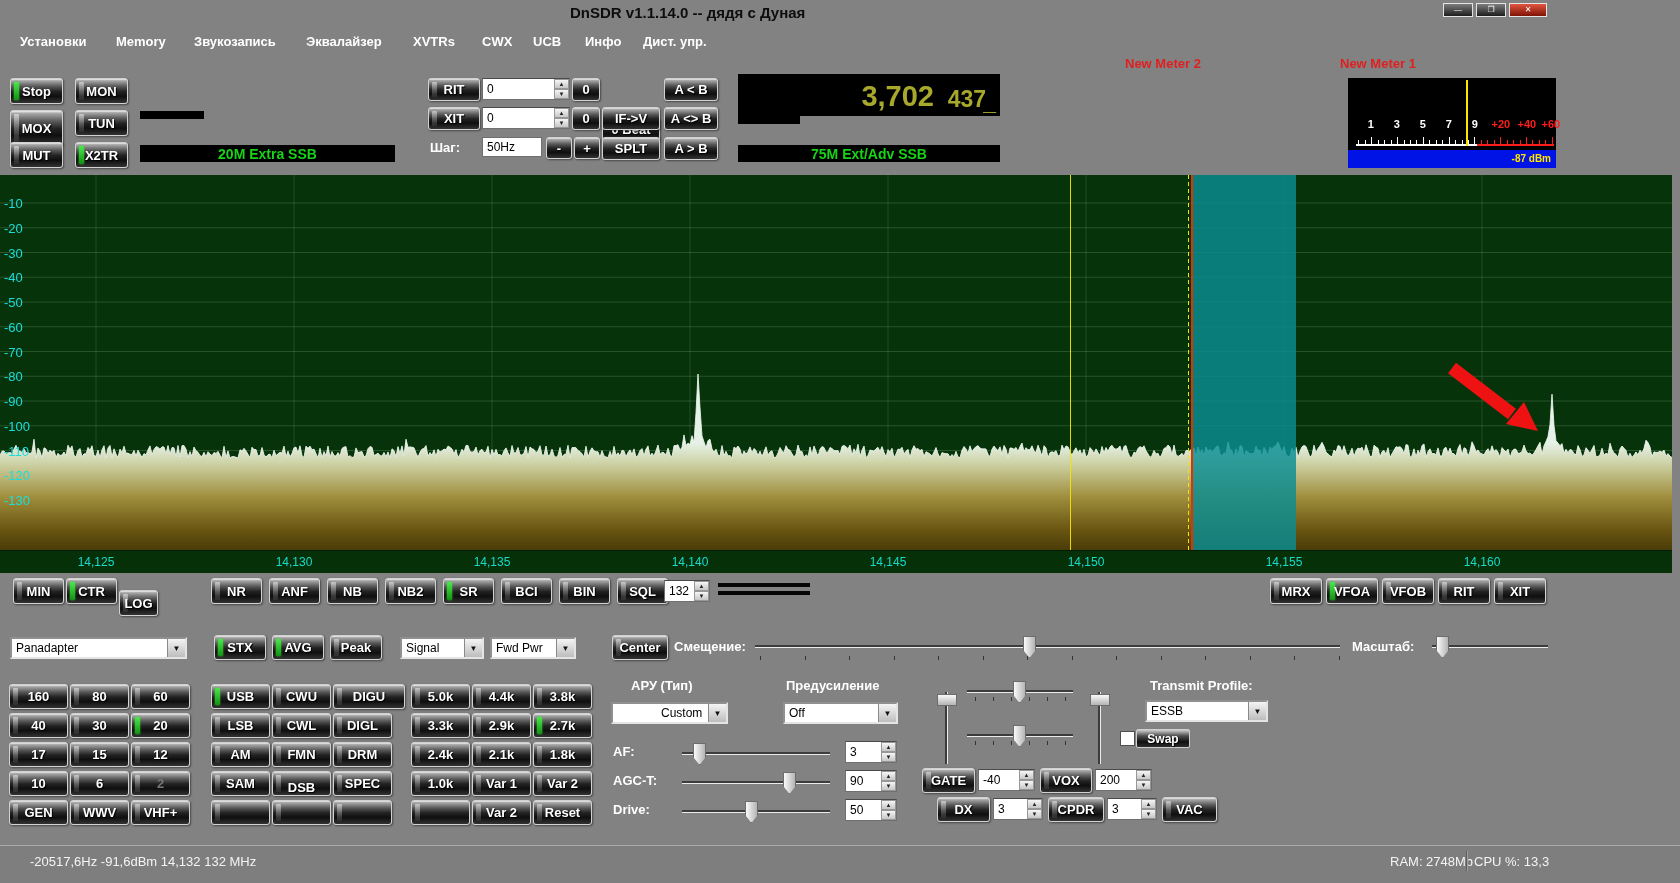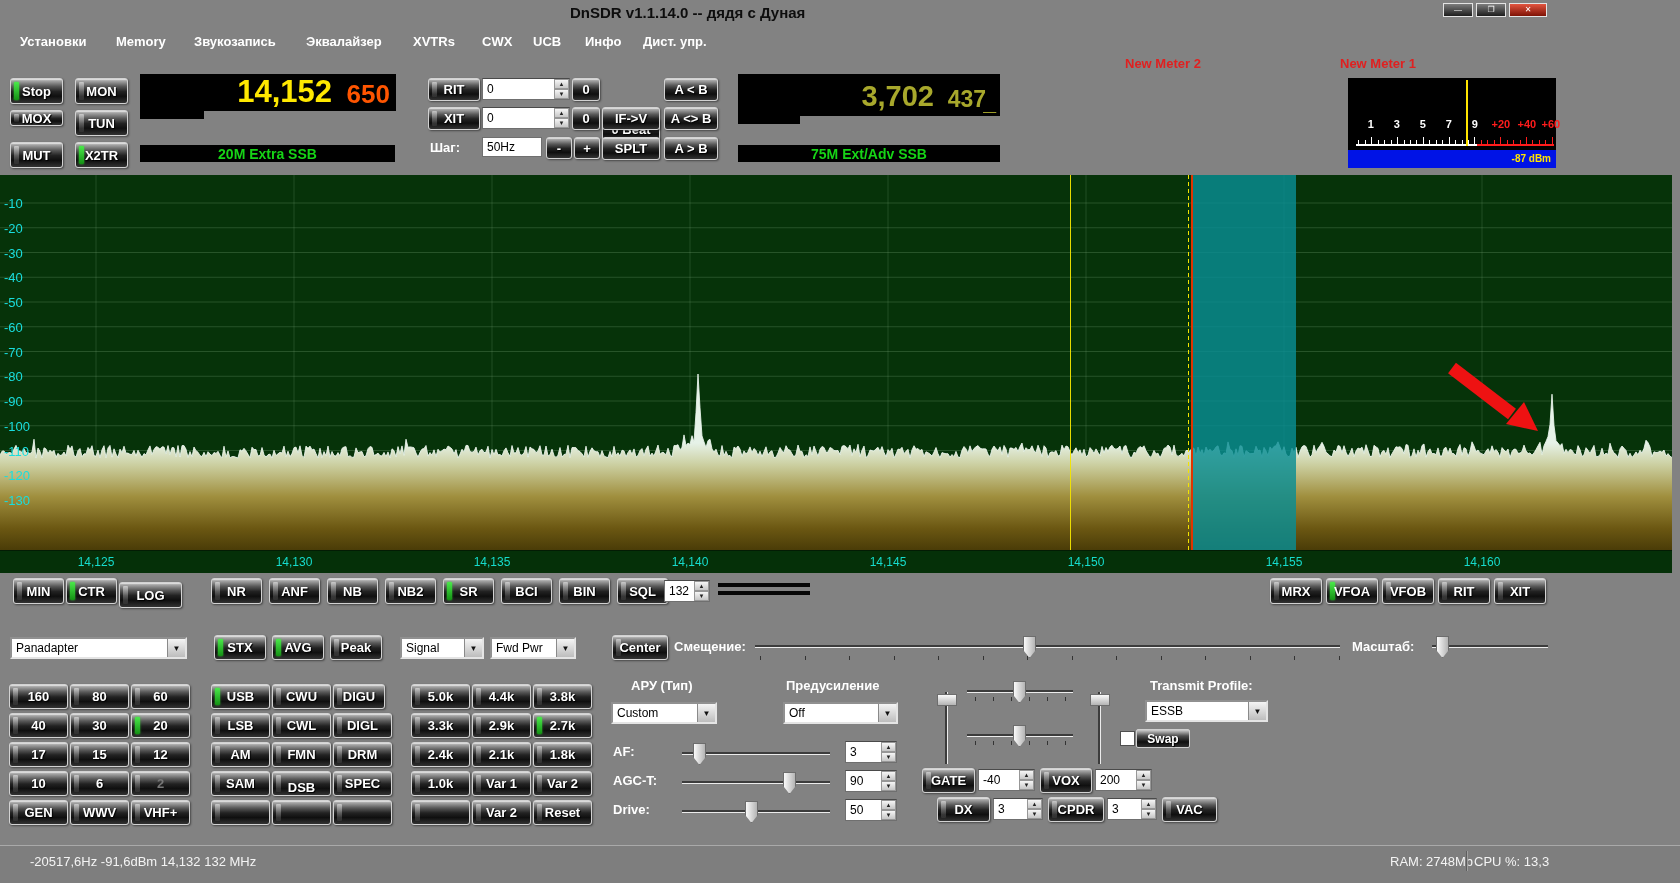--- a/index.html
+++ b/index.html
@@ -98,42 +98,38 @@
 
   <div id="tx-grid" style="position:absolute;left:10px;top:78px;width:120px;height:92px;">
       <div class="btn active" style="left: 0px; top: 0px; width: 53px; height: 26px;">
         <div class="ind"></div>
         <div class="bl">Stop</div>
       </div>
       <div class="btn" style="left: 65px; top: 0px; width: 53px; height: 26px;">
         <div class="ind"></div>
         <div class="bl">MON</div>
       </div>
-      <div class="btn" style="left: 0px; top: 32px; width: 53px; height: 16px;">
+      <div class="btn" style="left: 0px; top: 32px; width: 53px; height: 36px;">
         <div class="ind"></div>
         <div class="bl">MOX</div>
       </div>
       <div class="btn" style="left: 65px; top: 32px; width: 53px; height: 26px;">
         <div class="ind"></div>
         <div class="bl">TUN</div>
       </div>
       <div class="btn" style="left: 0px; top: 64px; width: 53px; height: 26px;">
         <div class="ind"></div>
         <div class="bl">MUT</div>
       </div>
       <div class="btn active" style="left: 65px; top: 64px; width: 53px; height: 26px;">
         <div class="ind"></div>
         <div class="bl">X2TR</div>
       </div>
     </div>
 
-  <div class="freqbox" style="left:140px;top:74px;width:256px;height:37px;">
-    <span style="position:absolute;right:64px;bottom:1px;color:#ffe800;font-size:31px;font-weight:bold;">14,152</span>
-    <span style="position:absolute;right:6px;bottom:1px;color:#ff5500;font-size:26px;font-weight:bold;">650</span>
-  </div>
   <div class="freqbox" style="left:140px;top:111px;width:64px;height:8px;"></div>
   <div class="bandbox" style="left:140px;top:145px;width:255px;height:17px;">
     <span>20M Extra SSB</span>
   </div>
 
   <div id="rit-btn" class="btn" style="left:428px;top:78px;width:52px;height:23px;">
       <span class="ind"></span>
       <span class="bl">RIT</span>
     </div>
   <div class="spin" style="left:482px;top:78px;width:88px;">
@@ -319,21 +315,21 @@
 
   <div id="row1-left" style="position:absolute;left:13px;top:578px;">
       <div class="btn" style="left: 0px; top: 0px; width: 51px; height: 26px;">
         <div class="ind"></div>
         <div class="bl">MIN</div>
       </div>
       <div class="btn active" style="left: 53px; top: 0px; width: 51px; height: 26px;">
         <div class="ind"></div>
         <div class="bl">CTR</div>
       </div>
-      <div class="btn" style="left: 106px; top: 4px; width: 63px; height: 26px;">
+      <div class="btn" style="left: 106px; top: 12px; width: 39px; height: 26px;">
         <div class="ind"></div>
         <div class="bl">LOG</div>
       </div>
     </div>
   <div id="row1-dsp" style="position:absolute;left:211px;top:578px;">
       <div class="btn" style="left: 0px; top: 0px; width: 51px; height: 26px;">
         <div class="ind"></div>
         <div class="bl">NR</div>
       </div>
       <div class="btn" style="left: 58px; top: 0px; width: 51px; height: 26px;">
@@ -514,21 +510,21 @@
     </div>
   <div id="modes-grid" style="position:absolute;left:211px;top:684px;">
       <div class="btn active" style="left: 0px; top: 0px; width: 59px; height: 25px;">
         <div class="ind"></div>
         <div class="bl">USB</div>
       </div>
       <div class="btn" style="left: 61px; top: 0px; width: 59px; height: 25px;">
         <div class="ind"></div>
         <div class="bl">CWU</div>
       </div>
-      <div class="btn" style="left: 122px; top: 0px; width: 52px; height: 25px;">
+      <div class="btn" style="left: 122px; top: 0px; width: 72px; height: 25px;">
         <div class="ind"></div>
         <div class="bl">DIGU</div>
       </div>
       <div class="btn" style="left: 0px; top: 29px; width: 59px; height: 25px;">
         <div class="ind"></div>
         <div class="bl">LSB</div>
       </div>
       <div class="btn" style="left: 61px; top: 29px; width: 59px; height: 25px;">
         <div class="ind"></div>
         <div class="bl">CWL</div>
@@ -631,21 +627,21 @@
         <div class="ind"></div>
         <div class="bl">Var 2</div>
       </div>
       <div class="btn" style="left: 122px; top: 116px; width: 59px; height: 25px;">
         <div class="ind"></div>
         <div class="bl">Reset</div>
       </div>
     </div>
 
   <div class="lbl" style="left:631px;top:678px;">АРУ (Тип)</div>
-  <div class="select" style="left:611px;top:702px;width:106px;">
+  <div class="select" style="left:611px;top:702px;width:117px;padding-left:44px;">
     <div class="val">Custom</div>
     <div class="dbtn">▼</div>
   </div>
   <div class="lbl" style="left:786px;top:678px;">Предусиление</div>
   <div class="select" style="left:783px;top:702px;width:115px;">
     <div class="val">Off</div>
     <div class="dbtn">▼</div>
   </div>
 
   <div class="lbl" style="left:613px;top:744px;">AF:</div>

